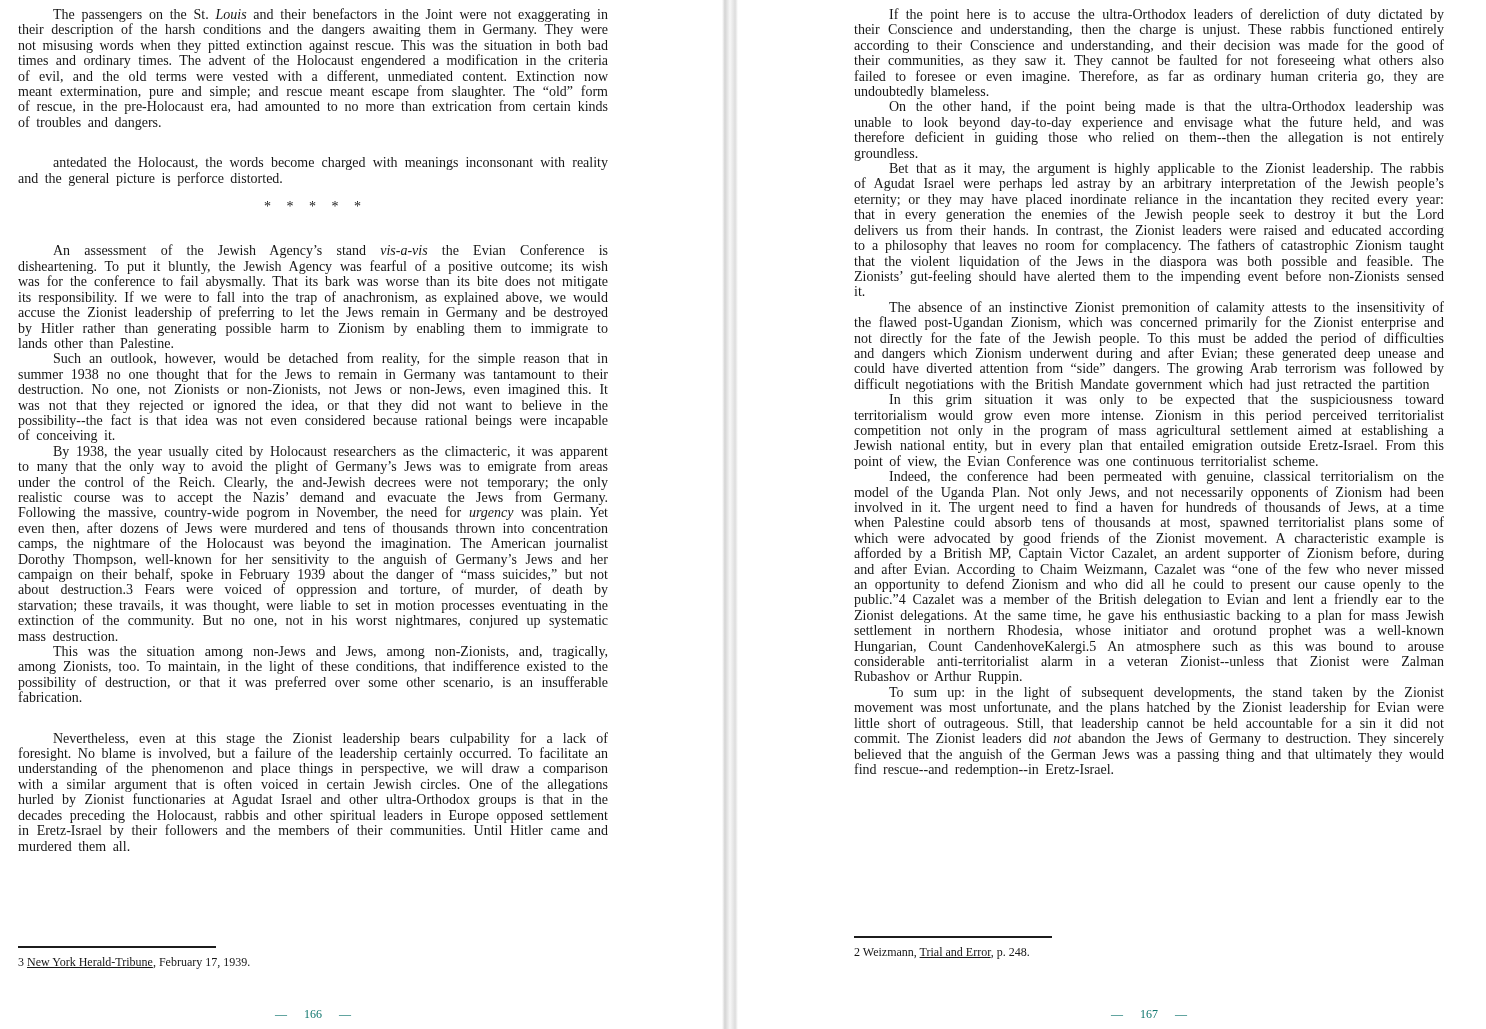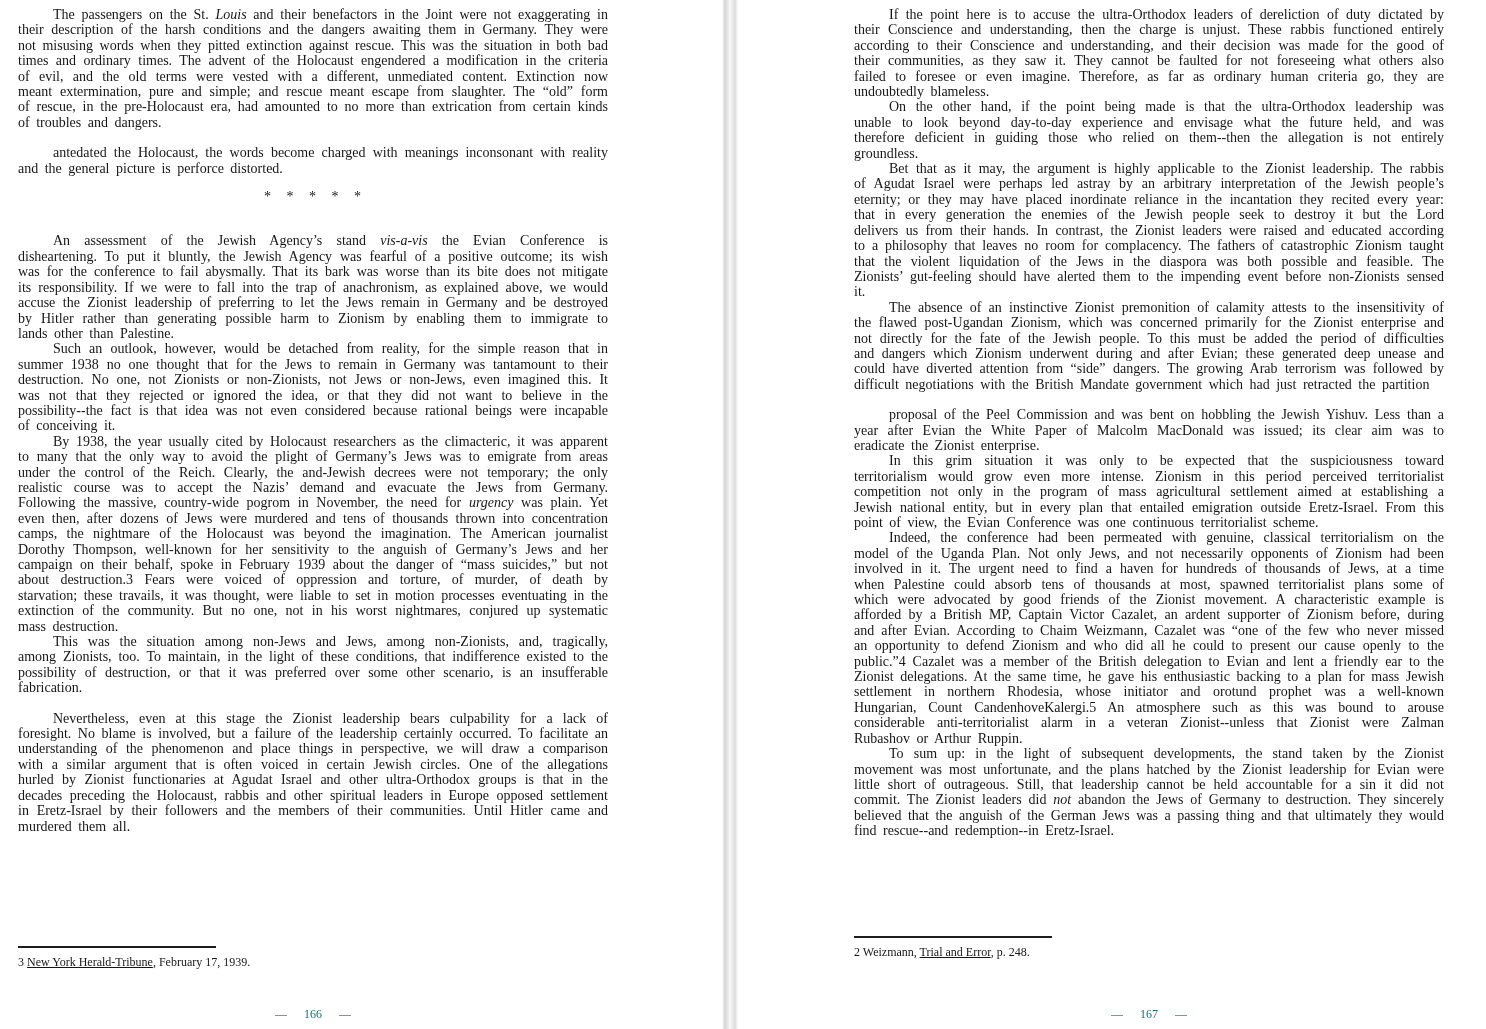--- a/index.html
+++ b/index.html
@@ -31,21 +31,21 @@
   .text-col {
     font-size: 14px;
     line-height: 15.4px;
     text-align: justify;
     word-spacing: 3px;
     padding-top: 7px;
   }
   .page-left  .text-col { margin-left: 18px;  width: 590px; }
   .page-right .text-col { margin-left: 116px; width: 590px; }
   .para { margin: 0; text-indent: 35px; }
-  .para.gap-before { margin-top: 15px; }
+  .para.gap-before { margin-top: 25px; }
   .para.separator {
     text-indent: 0;
     text-align: center;
     word-spacing: 10px;
     letter-spacing: 1px;
     margin: 13px 0 29px 0;
   }
   .it { font-style: italic; }
   .un { text-decoration: underline; }
   .footnotes {
@@ -102,21 +102,20 @@
   </section>
 
   <div class="gutter"></div>
 
   <section class="page page-right">
     <div class="text-col">
         <p class="para"><span>If the point here is to accuse the ultra-Orthodox leaders of dereliction of duty dictated by their Conscience and understanding, then the charge is unjust. These rabbis functioned entirely according to their Conscience and understanding, and their decision was made for the good of their communities, as they saw it. They cannot be faulted for not foreseeing what others also failed to foresee or even imagine. Therefore, as far as ordinary human criteria go, they are undoubtedly blameless.</span></p>
         <p class="para"><span>On the other hand, if the point being made is that the ultra-Orthodox leadership was unable to look beyond day-to-day experience and envisage what the future held, and was therefore deficient in guiding those who relied on them--then the allegation is not entirely groundless.</span></p>
         <p class="para"><span>Bet that as it may, the argument is highly applicable to the Zionist leadership. The rabbis of Agudat Israel were perhaps led astray by an arbitrary interpretation of the Jewish people’s eternity; or they may have placed inordinate reliance in the incantation they recited every year: that in every generation the enemies of the Jewish people seek to destroy it but the Lord delivers us from their hands. In contrast, the Zionist leaders were raised and educated according to a philosophy that leaves no room for complacency. The fathers of catastrophic Zionism taught that the violent liquidation of the Jews in the diaspora was both possible and feasible. The Zionists’ gut-feeling should have alerted them to the impending event before non-Zionists sensed it.</span></p>
         <p class="para"><span>The absence of an instinctive Zionist premonition of calamity attests to the insensitivity of the flawed post-Ugandan Zionism, which was concerned primarily for the Zionist enterprise and not directly for the fate of the Jewish people. To this must be added the period of difficulties and dangers which Zionism underwent during and after Evian; these generated deep unease and could have diverted attention from “side” dangers. The growing Arab terrorism was followed by difficult negotiations with the British Mandate government which had just retracted the partition</span></p>
-        <p class="para gap-before"><span>proposal of the Peel Commission and was bent on hobbling the Jewish Yishuv. Less than a year after Evian the White Paper of Malcolm MacDonald was issued; its clear aim was to eradicate the Zionist enterprise.</span></p>
         <p class="para"><span>In this grim situation it was only to be expected that the suspiciousness toward territorialism would grow even more intense. Zionism in this period perceived territorialist competition not only in the program of mass agricultural settlement aimed at establishing a Jewish national entity, but in every plan that entailed emigration outside Eretz-Israel. From this point of view, the Evian Conference was one continuous territorialist scheme.</span></p>
         <p class="para"><span>Indeed, the conference had been permeated with genuine, classical territorialism on the model of the Uganda Plan. Not only Jews, and not necessarily opponents of Zionism had been involved in it. The urgent need to find a haven for hundreds of thousands of Jews, at a time when Palestine could absorb tens of thousands at most, spawned territorialist plans some of which were advocated by good friends of the Zionist movement. A characteristic example is afforded by a British MP, Captain Victor Cazalet, an ardent supporter of Zionism before, during and after Evian. According to Chaim Weizmann, Cazalet was “one of the few who never missed an opportunity to defend Zionism and who did all he could to present our cause openly to the public.”4 Cazalet was a member of the British delegation to Evian and lent a friendly ear to the Zionist delegations. At the same time, he gave his enthusiastic backing to a plan for mass Jewish settlement in northern Rhodesia, whose initiator and orotund prophet was a well-known Hungarian, Count CandenhoveKalergi.5 An atmosphere such as this was bound to arouse considerable anti-territorialist alarm in a veteran Zionist--unless that Zionist were Zalman Rubashov or Arthur Ruppin.</span></p>
         <p class="para"><span>To sum up: in the light of subsequent developments, the stand taken by the Zionist movement was most unfortunate, and the plans hatched by the Zionist leadership for Evian were little short of outrageous. Still, that leadership cannot be held accountable for a sin it did not commit. The Zionist leaders did </span><span class="it">not</span><span> abandon the Jews of Germany to destruction. They sincerely believed that the anguish of the German Jews was a passing thing and that ultimately they would find rescue--and redemption--in Eretz-Israel.</span></p>
       </div>
     <div class="footnotes">
       <div class="fn-rule"></div>
       <div>
           <div class="fn-line"><span>2 Weizmann, </span><span class="un">Trial and Error</span><span>, p. 248.</span></div>
         </div>
     </div>

